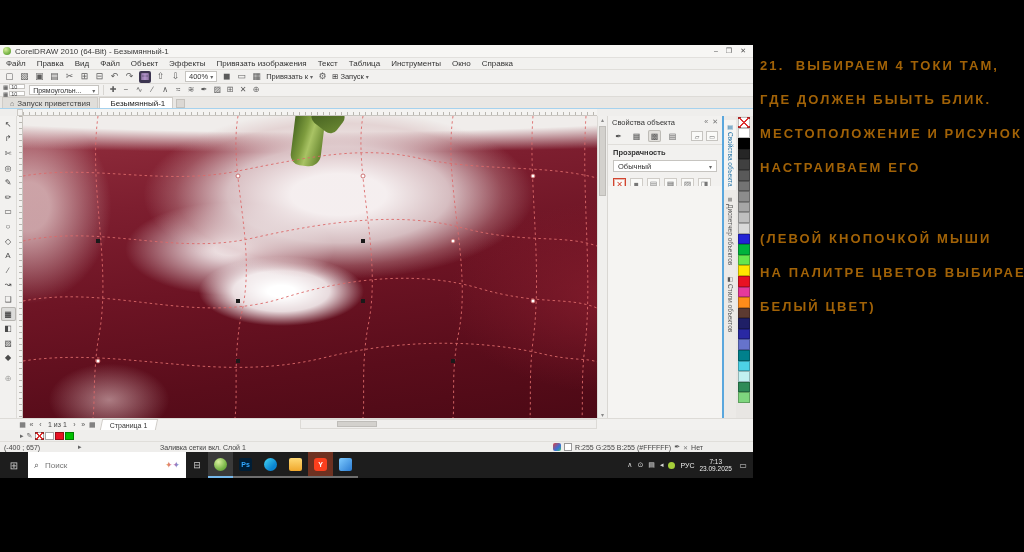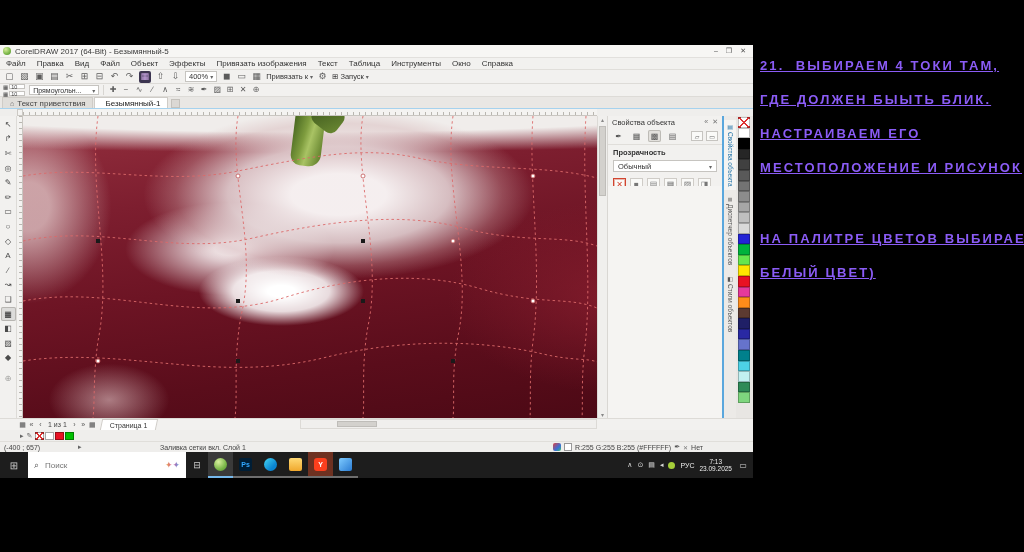--- a/index.html
+++ b/index.html
@@ -163,34 +163,34 @@
   .taskbar-yandex .app-ic{background:#fc3f1d;color:#fff;border-radius:3px;}
   .taskbar-paint .app-ic{border-radius:2px;background:linear-gradient(135deg,#7ecbff,#2b7cd3);}
   .tray{margin-left:auto;display:flex;align-items:center;gap:5px;padding-right:4px;}
   .tray-ic{font-size:7px;color:#d8d8d8;}
   .green-dot{width:7px;height:7px;border-radius:50%;background:#a5ce39;}
   .tray-lang{font-size:7px;color:#eee;}
   .tray-clock{text-align:center;font-size:6.5px;line-height:7.5px;color:#eee;}
   .notif{width:12px;display:flex;align-items:center;justify-content:center;font-size:8px;color:#d8d8d8;}
 
   
-  .annotations{position:absolute;left:760px;top:49px;width:262px;color:#8b5cf6;text-decoration:underline;}
+  .annotations{position:absolute;left:760px;top:49px;width:262px;color:#a16207;}
   .ann-block{margin-bottom:37px;}
   .ann-line{font-size:13px;font-weight:bold;letter-spacing:2.1px;line-height:34px;white-space:pre;}
 </style>
 </head>
 <body>
 
 <div class="stage">
 
   <div class="screenshot">
 
     <div class="titlebar">
       <span class="app-logo"></span>
-      <span class="title-text">CorelDRAW 2017 (64-Bit) - Безымянный-5</span>
+      <span class="title-text">CorelDRAW 2010 (64-Bit) - Безымянный-1</span>
       <span class="winbtns">
         <span>–</span>
         <span>❒</span>
         <span>✕</span>
       </span>
     </div>
 
     <div class="menubar">
 
     <span class="menu-item">Файл</span>
@@ -326,21 +326,21 @@
             <span>⊕</span>
           </span>
         </span>
     </div>
 
     <div class="tabsrow">
       <span style="display:flex;align-items:flex-end;">
 
       <span class="doc-tab tab-welcome">
             <span class="tab-ic">⌂</span>
-            <span>Текст приветствия</span>
+            <span>Запуск приветствия</span>
           </span>
           <span class="doc-tab active tab-document-1">
             <span class="tab-ic"></span>
             <span>Безымянный-1</span>
           </span>
         </span>
       <span class="newtab-btn"></span>
     </div>
 
     <div class="rulerrow">
@@ -671,22 +671,23 @@
         <span class="notif">▭</span>
       </span>
     </div>
   </div>
 
   <div class="annotations">
     <div class="ann-block">
 
     <div class="ann-line">21.  ВЫБИРАЕМ 4 ТОКИ ТАМ,</div>
         <div class="ann-line">ГДЕ ДОЛЖЕН БЫЫТЬ БЛИК.</div>
+        <div class="ann-line">МЕСТОПОЛОЖЕНИЕ И РИСУНОК</div>
         <div class="ann-line">НАСТРАИВАЕМ ЕГО</div>
-        <div class="ann-line">МЕСТОПОЛОЖЕНИЕ И РИСУНОК</div>
       </div>
     <div class="ann-block">
 
+        <div class="ann-line">(ЛЕВОЙ КНОПОЧКОЙ МЫШИ</div>
         <div class="ann-line">НА ПАЛИТРЕ ЦВЕТОВ ВЫБИРАЕМ</div>
         <div class="ann-line">БЕЛЫЙ ЦВЕТ)</div>
       </div>
   </div>
 </div>
 
 </body></html>

